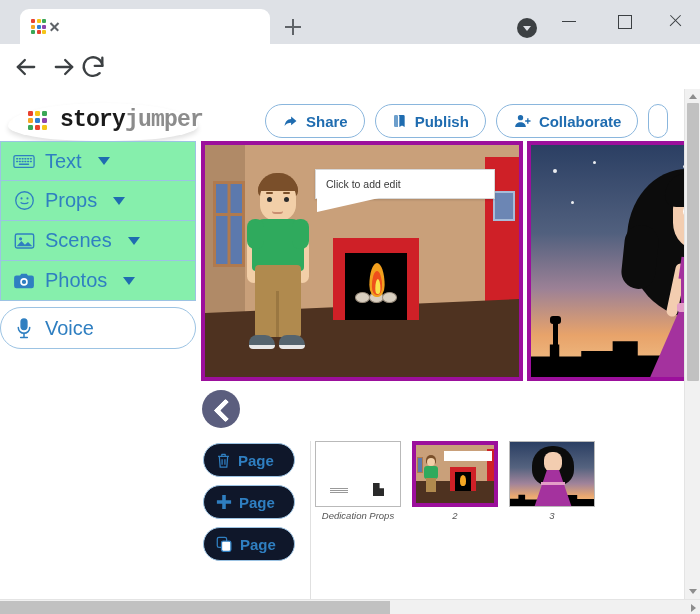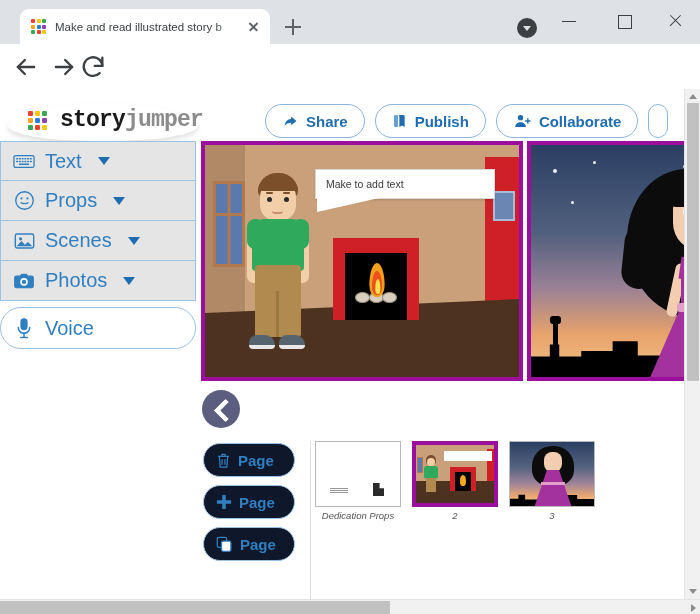--- a/index.html
+++ b/index.html
@@ -160,21 +160,21 @@
     display:flex; align-items:center; gap:7px; padding:0 16px; cursor:pointer;
     white-space:nowrap;
   }
   .tb-btn svg { flex:0 0 auto; }
 
   
   .sidebar { position:absolute; left:0; top:52px; width:196px; }
   .sb-item {
     height:40px; border:1px solid #9cc3e3; border-top:none;
     display:flex; align-items:center; padding:0 12px; gap:10px;
-    color:#2f7fc1; font-size:20px; cursor:pointer; background:#e5e5e5;
+    color:#2f7fc1; font-size:20px; cursor:pointer; background:#86efac;
   }
   .sb-item:first-child { border-top:1px solid #9cc3e3; }
   .sb-ico { width:22px; height:20px; flex:0 0 22px; display:flex; align-items:center; justify-content:center; }
   .sb-label { flex:0 0 auto; }
   .caret {
     width:0; height:0; margin-left:6px;
     border-left:6px solid transparent; border-right:6px solid transparent;
     border-top:8px solid #1f6cb0;
   }
   .sb-voice {
@@ -483,21 +483,20 @@
         <i style="left:0;top:0;background:#e8412f"></i>
           <i style="left:5.5px;top:0;background:#f5c518"></i>
           <i style="left:11px;top:0;background:#3aa757"></i>
         <i style="left:0;top:5.5px;background:#f5a623"></i>
           <i style="left:5.5px;top:5.5px;background:#2d7fd3"></i>
           <i style="left:11px;top:5.5px;background:#8e44ad"></i>
         <i style="left:0;top:11px;background:#3aa757"></i>
           <i style="left:5.5px;top:11px;background:#e8412f"></i>
           <i style="left:11px;top:11px;background:#f5c518"></i>
       </div>
-      <div class="tab-title">Make and read illustrated story b</div>
       <div class="tab-close"></div>
     </div>
     <div class="newtab"></div>
 
     <div class="dl-btn"></div>
     <div class="wc wc-min"></div>
     <div class="wc wc-max"></div>
     <div class="wc wc-close"></div>
   </div>
 
@@ -677,21 +676,21 @@
           <div class="boy-arm arm-r"></div>
           <div class="boy-shirt"></div>
           <div class="boy-sleeve slv-l"></div>
           <div class="boy-sleeve slv-r"></div>
           <div class="boy-pants"></div>
           <div class="shoe shoe-l"></div>
           <div class="shoe shoe-r"></div>
         </div>
 
         <div class="bubble">
-          <span class="bubble-txt">Make to add text</span>
+          <span class="bubble-txt">Click to add edit</span>
         </div>
         <div class="bubble-tail"></div>
       </div>
 
       <div class="pg pg-right">
         <div class="star-dot" style="left:22px;top:24px;width:4px;height:4px;"></div>
         <div class="star-dot" style="left:62px;top:16px;width:3px;height:3px;"></div>
         <div class="star-dot" style="left:40px;top:56px;width:3px;height:3px;"></div>
         <div class="star-dot" style="left:152px;top:20px;width:3px;height:3px;"></div>
 

